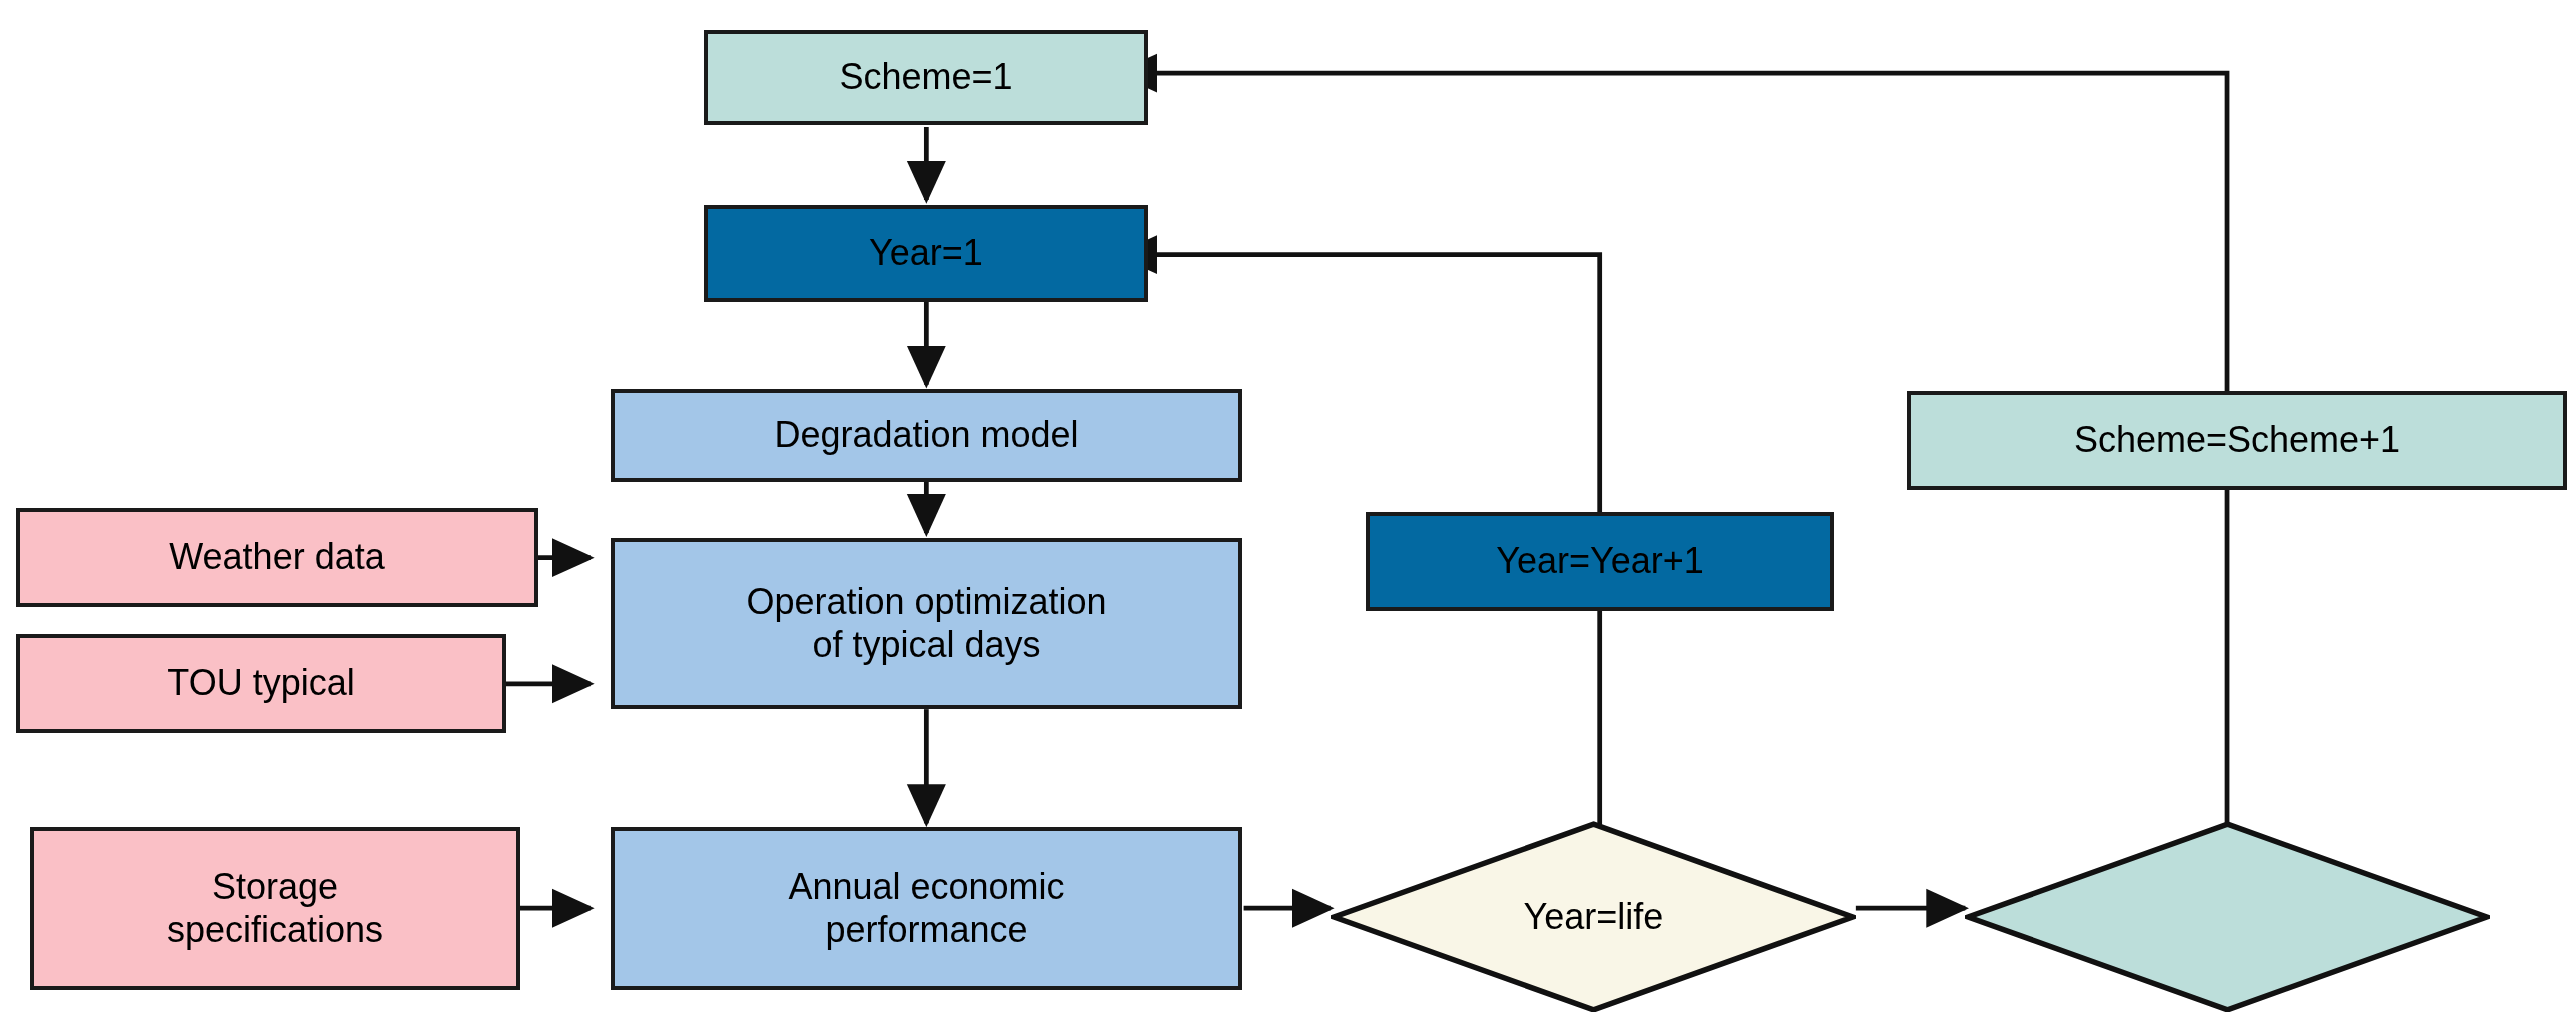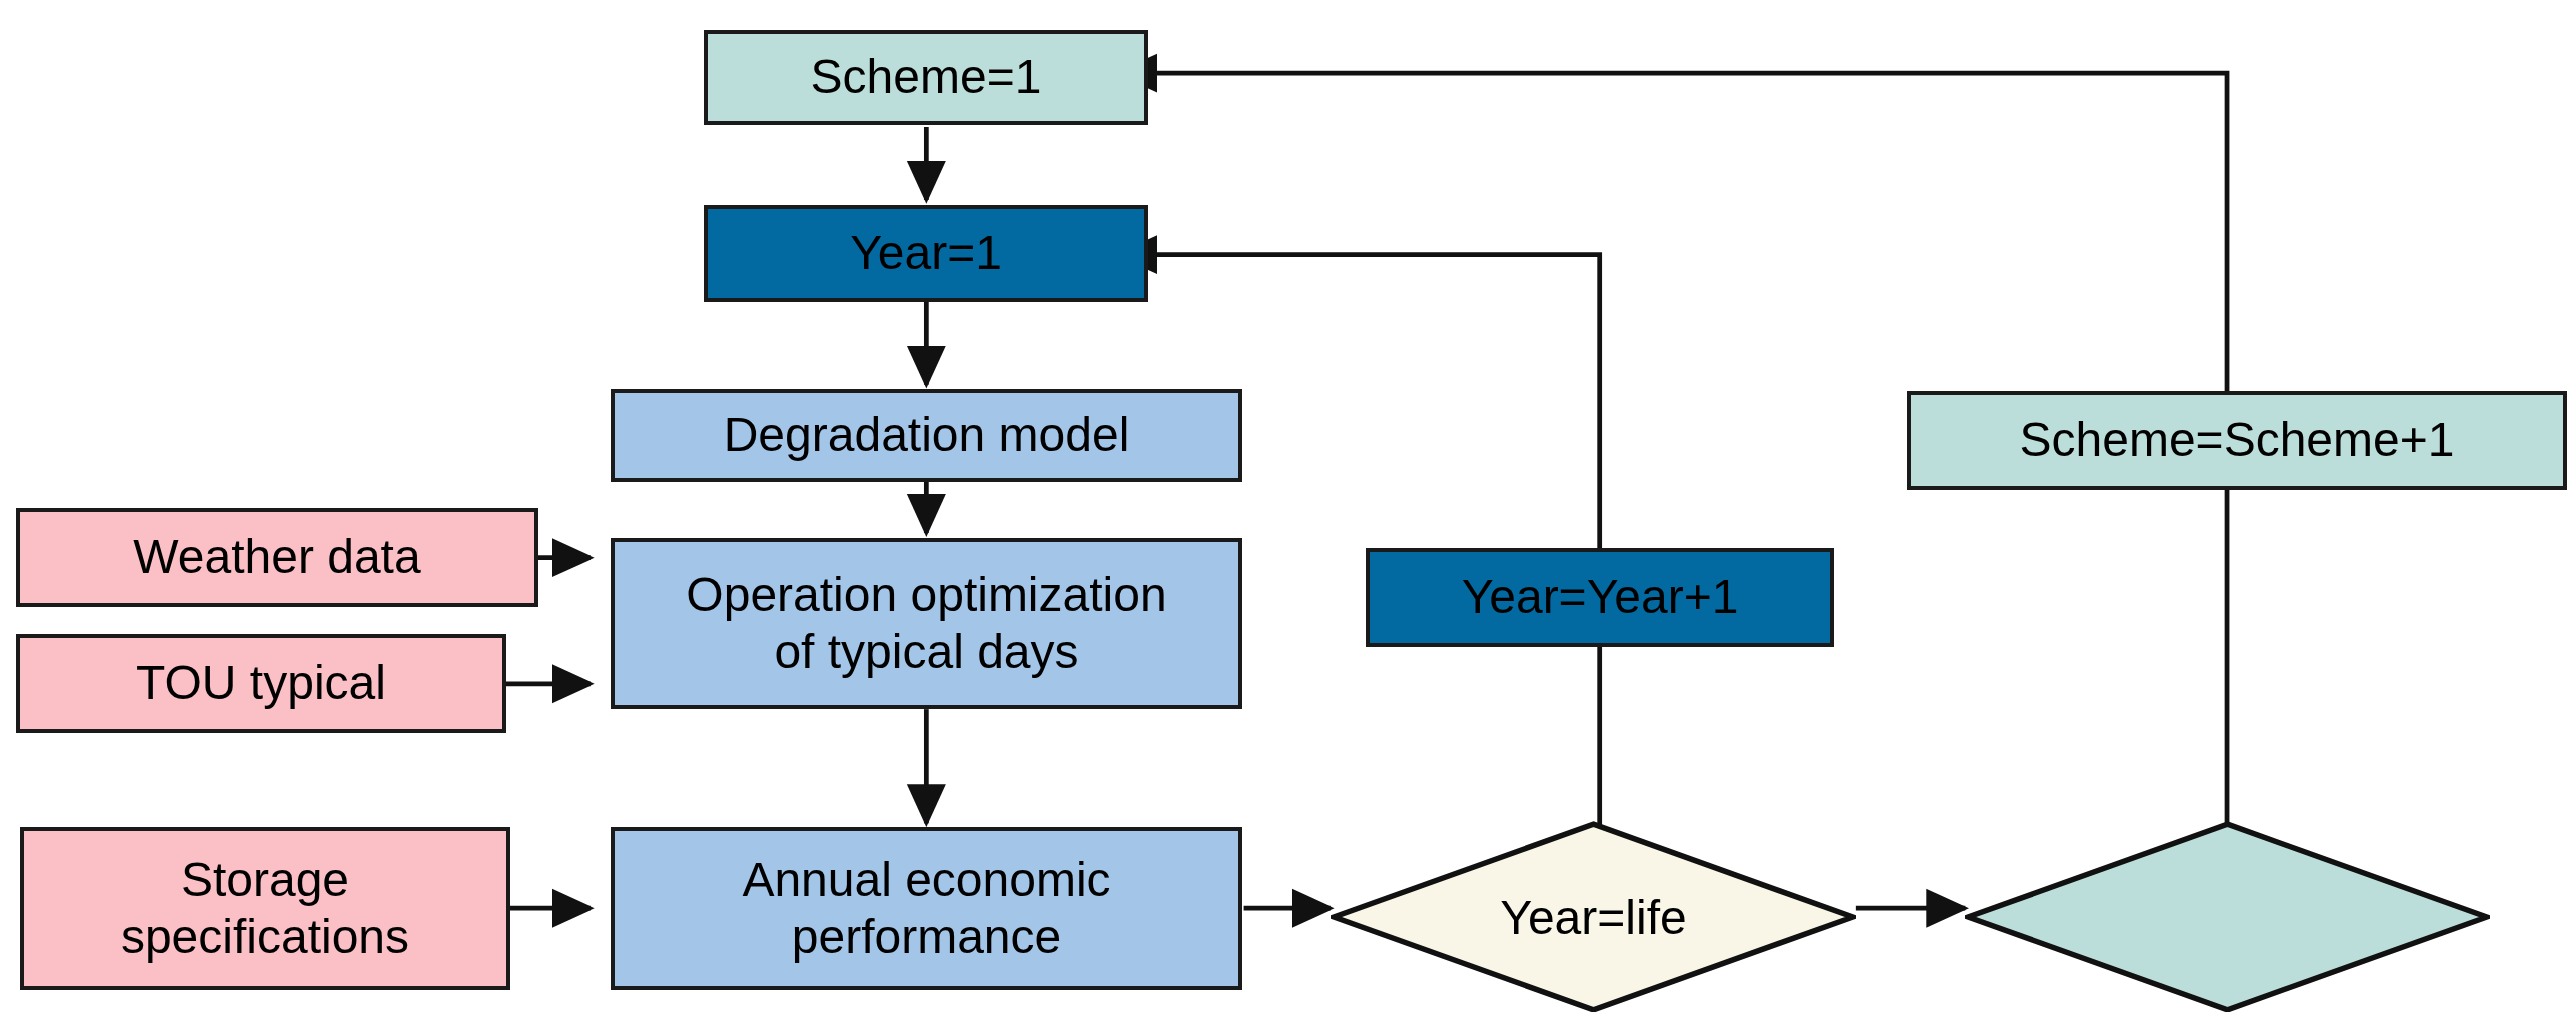--- a/index.html
+++ b/index.html
@@ -58,21 +58,21 @@
     position: absolute;
     left: 0; top: 0;
     width: 100%; height: 100%;
   }
   .diamond .label {
     position: relative;
     z-index: 2;
     color: #000;
     font-family: "Liberation Sans", sans-serif;
   }
-  .fs-lg { font-size: 48px; }
+  .fs-lg { font-size: 36px; }
 </style>
 </head>
 <body>
 
 <div id="stage">
 
   <svg class="edges" viewBox="0 0 3248 1277" xmlns="http://www.w3.org/2000/svg">
     <defs>
       <marker id="arrowhead" markerWidth="9" markerHeight="9" refX="8.2" refY="4.5" orient="auto" markerUnits="strokeWidth">
         <path d="M0,0.4 L9,4.5 L0,8.6 z" fill="#111111"></path>
@@ -118,36 +118,36 @@
   </div>
 
   <div class="node rect pink fs-lg" style="left:16px; top:508px; width:522px; height:99px;">
     <span class="label">Weather data</span>
   </div>
 
   <div class="node rect pink fs-lg" style="left:16px; top:634px; width:490px; height:99px;">
     <span class="label">TOU typical</span>
   </div>
 
-  <div class="node rect pink fs-lg" style="left:20px; top:827px; width:490px; height:163px; white-space:pre-line;">
+  <div class="node rect pink fs-lg" style="left:30px; top:827px; width:490px; height:163px; white-space:pre-line;">
     <span class="label">Storage
 specifications</span>
   </div>
 
   <div class="node rect blue fs-lg" style="left:611px; top:538px; width:631px; height:171px; white-space:pre-line;">
     <span class="label">Operation optimization
 of typical days</span>
   </div>
 
   <div class="node rect blue fs-lg" style="left:611px; top:827px; width:631px; height:163px; white-space:pre-line;">
     <span class="label">Annual economic
 performance</span>
   </div>
 
-  <div class="node rect cream fs-lg" style="left:1366px; top:512px; width:468px; height:99px;margin-top:36px;">
+  <div class="node rect cream fs-lg" style="left:1366px; top:512px; width:468px; height:99px;">
     <span class="label">Year=Year+1</span>
   </div>
 
   <div class="node rect teal fs-lg" style="left:1907px; top:391px; width:660px; height:99px;">
     <span class="label">Scheme=Scheme+1</span>
   </div>
 
   <div class="diamond fs-lg" style="left:1331px; top:821px; width:525px; height:192px;">
     <svg class="dshape" viewBox="0 0 662 242" preserveAspectRatio="none" xmlns="http://www.w3.org/2000/svg">
       <polygon points="331,4 658,121 331,238 4,121" fill="#f9f6e7" stroke="#111111" stroke-width="7"></polygon>

